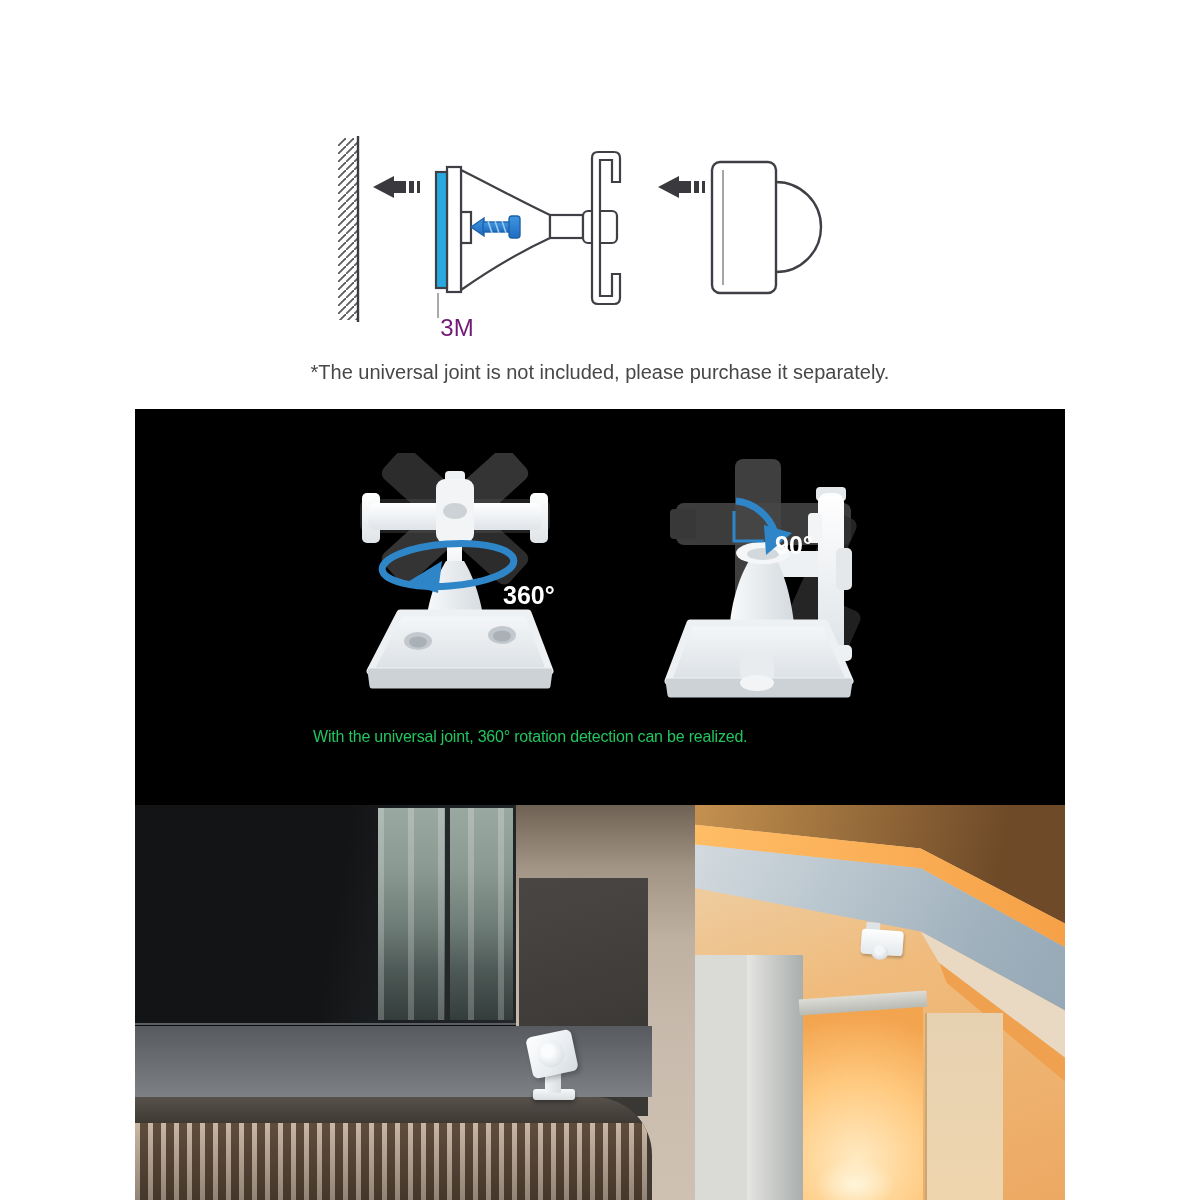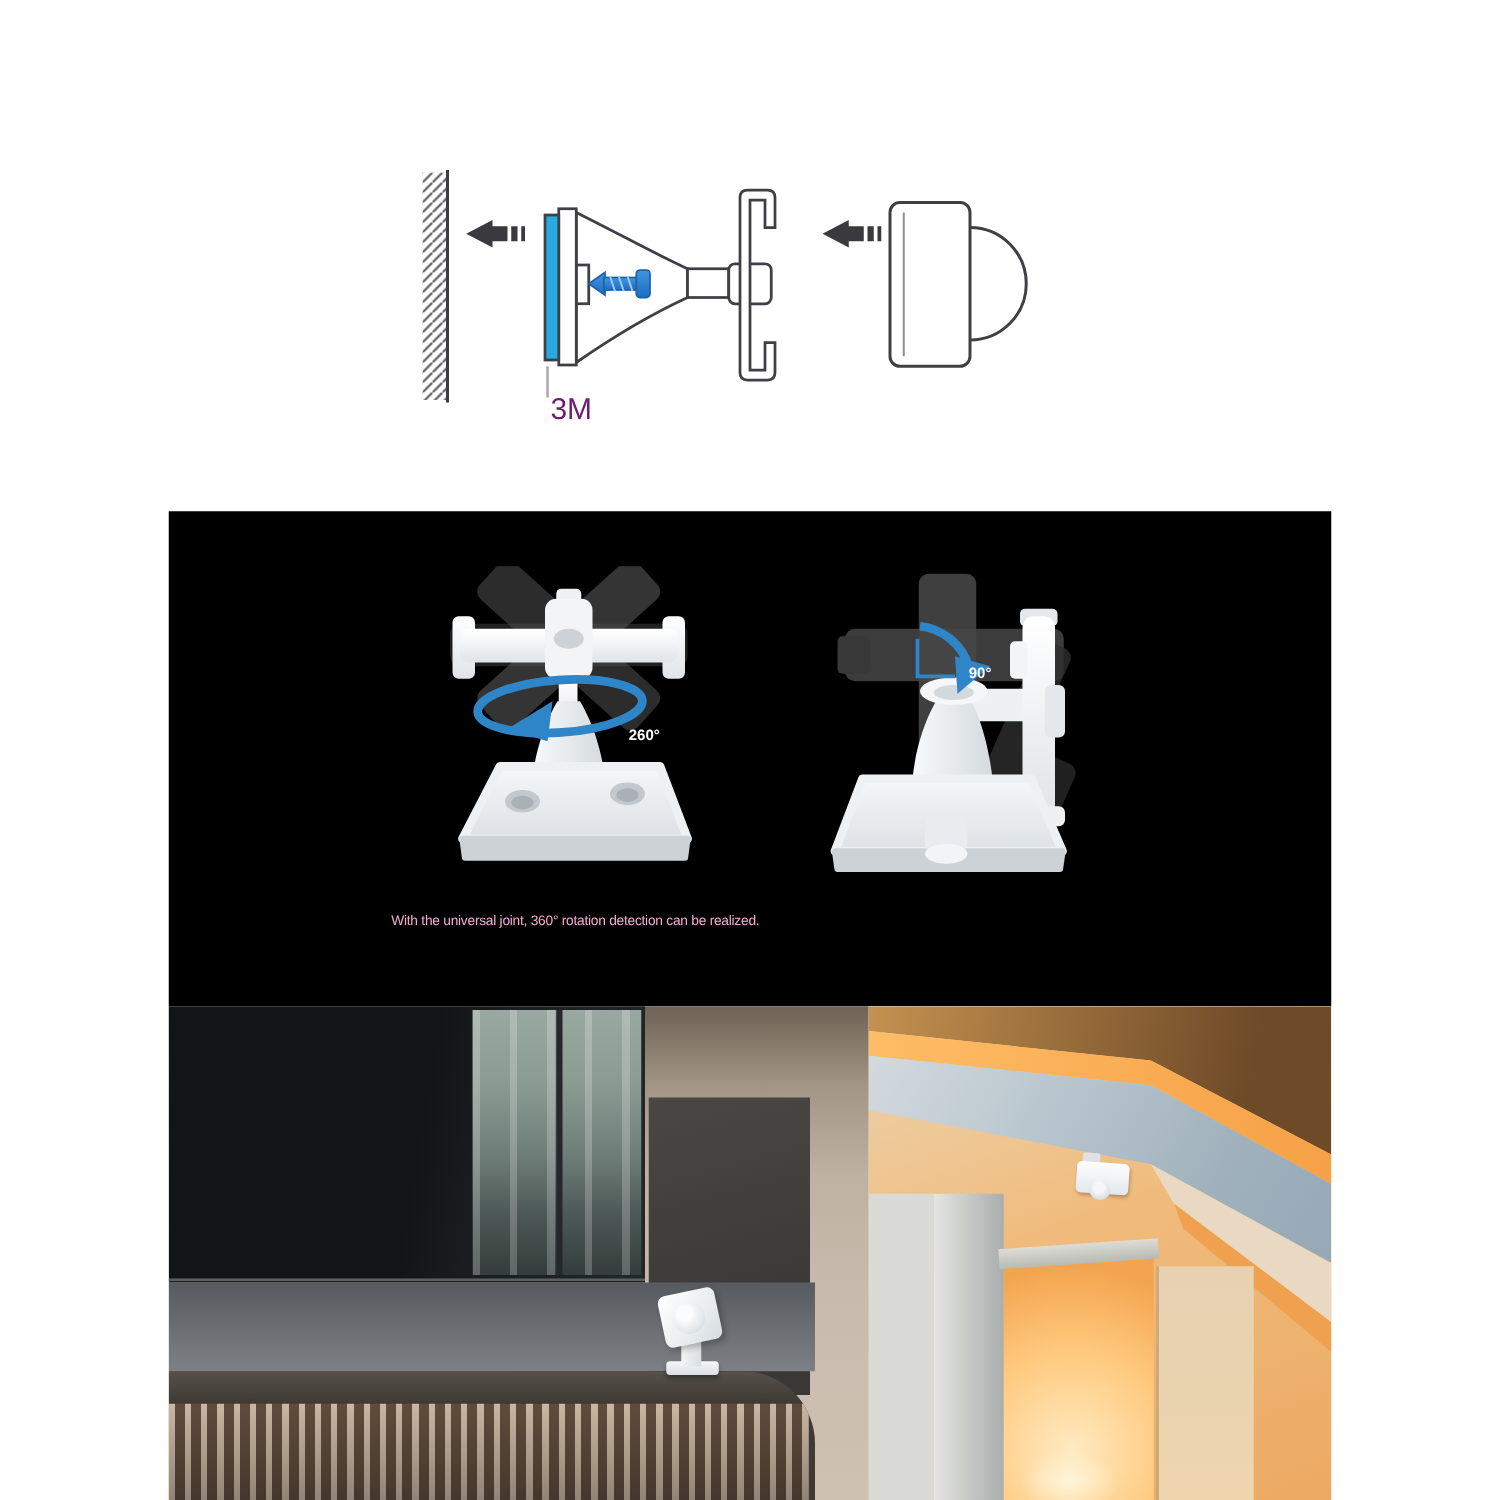--- a/index.html
+++ b/index.html
@@ -12,24 +12,24 @@
          font-weight:400;letter-spacing:-0.5px;}
 
   
   .adhesive-tick{left:437px;top:293px;height:25px;width:0;border-left:2px solid #a9a9a9;}
   .adhesive-label{left:421px;top:314px;width:72px;text-align:center;font-size:24px;color:#701a75;}
 
   .note{left:0;top:361px;width:1200px;text-align:center;font-size:20px;color:#474747;}
 
   
   .rotation{left:135px;top:409px;width:930px;height:396px;background:#000;}
-  .fig-label{color:#fff;font-weight:bold;font-size:12px;z-index:5;}
+  .fig-label{color:#fff;font-weight:bold;font-size:25px;z-index:5;}
   .label-360{left:368px;top:172px;}
   .label-90{left:640px;top:122px;}
-  .caption{left:178px;top:314px;color:#f9a8d4;font-size:11px;letter-spacing:-0.2px;line-height:28.5px;}
+  .caption{left:178px;top:314px;color:#22c55e;font-size:16px;letter-spacing:-0.2px;line-height:28.5px;}
 
   
   .photos{left:135px;top:805px;width:930px;height:395px;display:flex;}
   .photo{position:relative;overflow:hidden;}
   .photo-left{width:560px;height:395px;
      background:linear-gradient(180deg,#6f6153 0%,#a39586 16%,#bfb1a2 34%,#c9bcae 62%,#cec1b2 100%);}
   .photo-right{width:370px;height:395px;
      background:linear-gradient(160deg,#ecd5b2 0%,#f0bb7c 45%,#eca963 100%);}
 
   
@@ -152,20 +152,21 @@
     <g stroke="#3f3f46" stroke-width="2.4" fill="#ffffff">
       <path d="M446,52 A45,45 0 0 1 446,142"></path>
       <rect x="382" y="32" width="64" height="131" rx="8"></rect>
       <line x1="393" y1="40" x2="393" y2="155" stroke="#8f8f95" stroke-width="1.6"></line>
     </g>
   </svg>
 
   <div class="abs adhesive-tick"></div>
   <div class="abs adhesive-label">3M</div>
 
+  <div class="abs note">*The universal joint is not included, please purchase it separately.</div>
 
   <div class="abs rotation">
 
     <svg class="abs" style="left:215px;top:44px" width="220" height="260" viewBox="0 0 220 260">
       <defs>
         <linearGradient id="wg" x1="0" y1="0" x2="0" y2="1">
           <stop offset="0" stop-color="#ffffff"></stop>
             <stop offset="1" stop-color="#dfe4e8"></stop>
         </linearGradient>
         <linearGradient id="cg" x1="0" y1="0" x2="1" y2="0">
@@ -202,21 +203,21 @@
         <ellipse cx="68" cy="189" rx="9" ry="5.5" fill="#a9b1b7"></ellipse>
         <ellipse cx="152" cy="182" rx="14" ry="9" fill="#c2c8cd"></ellipse>
         <ellipse cx="152" cy="183" rx="9" ry="5.5" fill="#a9b1b7"></ellipse>
       </g>
 
       <g>
         <ellipse cx="98" cy="112" rx="66" ry="21" fill="none" stroke="#2e86c8" stroke-width="7" transform="rotate(-4 98 112)" stroke-dasharray="300 36"></ellipse>
         <polygon points="56,130 92,108 88,140" fill="#2e86c8"></polygon>
       </g>
     </svg>
-    <div class="abs fig-label label-360">260°</div>
+    <div class="abs fig-label label-360">360°</div>
 
     <svg class="abs" style="left:525px;top:44px" width="220" height="260" viewBox="0 0 220 260">
 
       <g>
         <rect x="75" y="6" width="46" height="155" rx="8" fill="#4a4a4a" opacity="0.85"></rect>
         <rect x="16" y="50" width="175" height="42" rx="8" fill="#464646" opacity="0.85"></rect>
         <rect x="10" y="56" width="26" height="30" rx="4" fill="#383838"></rect>
         <rect x="148" y="58" width="28" height="120" rx="8" fill="#2e2e2e" opacity="0.8" transform="rotate(24 162 118)"></rect>
         <rect x="150" y="150" width="44" height="55" rx="8" fill="#262626" opacity="0.85" transform="rotate(24 172 177)"></rect>
       </g>

